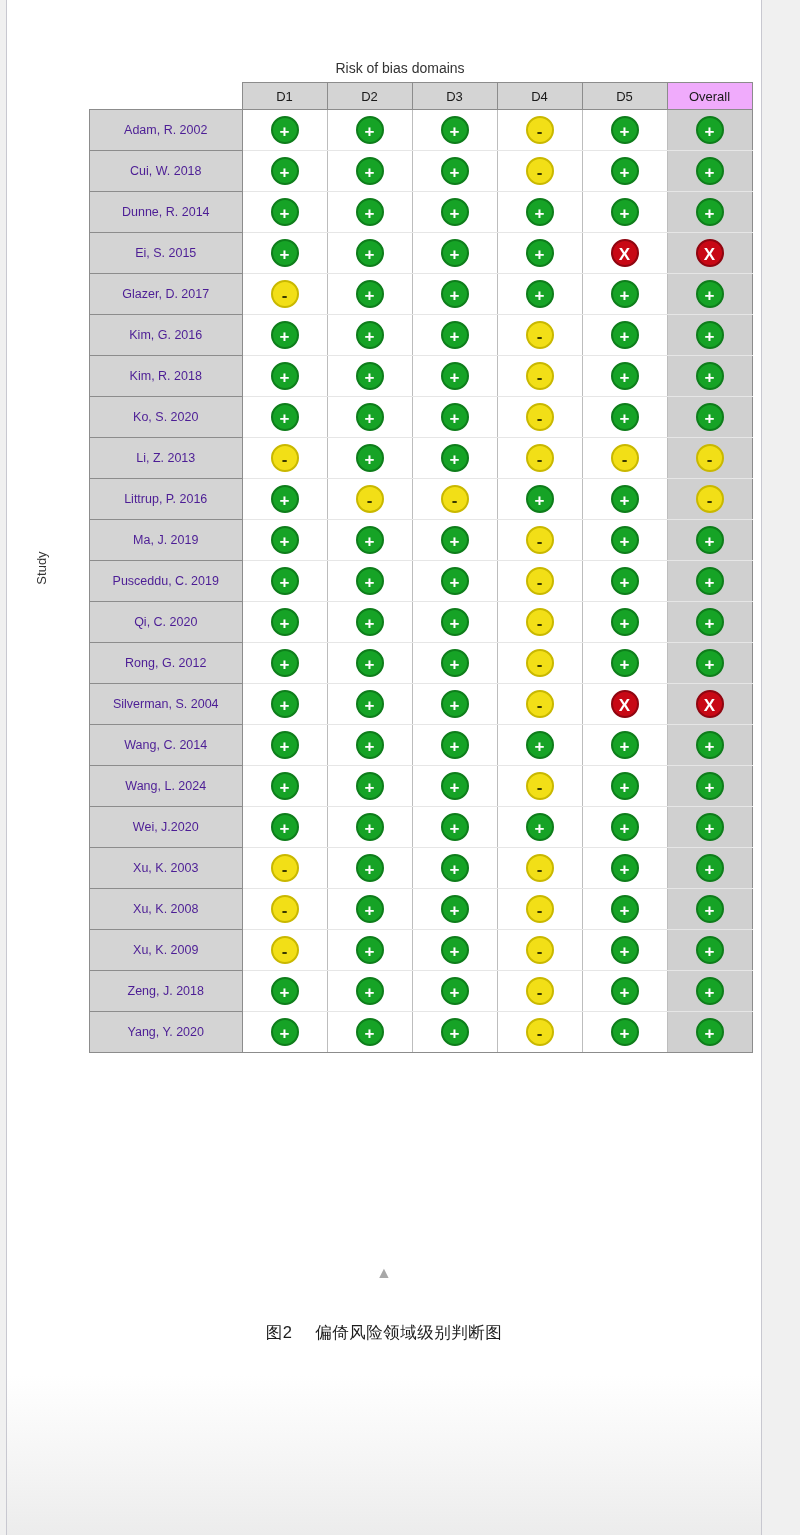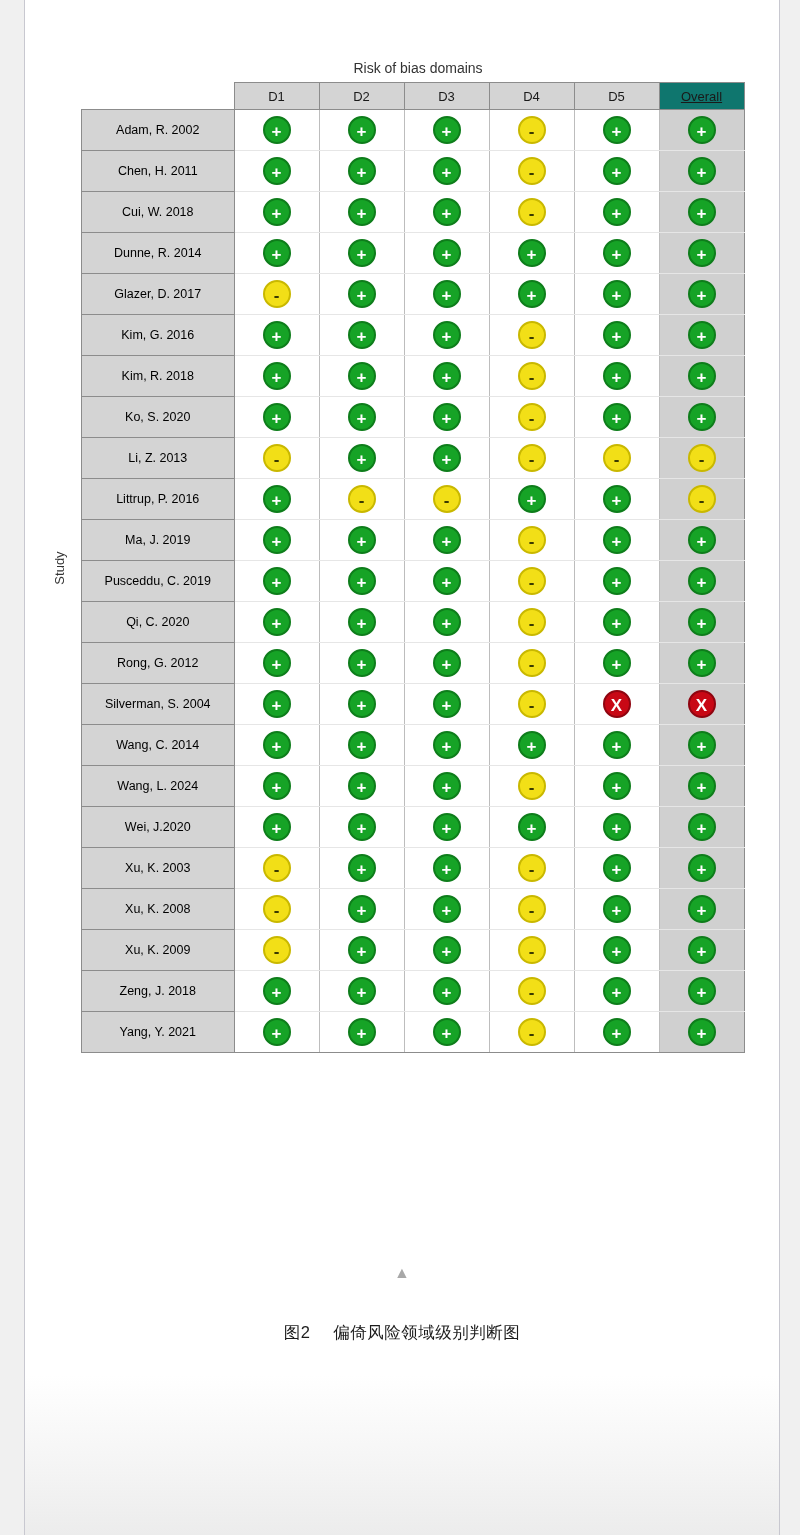--- a/index.html
+++ b/index.html
@@ -9,21 +9,21 @@
   }
   body {
     width: 800px;
     height: 1535px;
     font-family: "Liberation Sans", sans-serif;
     position: relative;
     overflow: hidden;
   }
   .page {
     position: absolute;
-    left: 24px;
+    left: 6px;
     top: 0;
     width: 756px;
     height: 1535px;
     background: #ffffff;
     border-left: 1px solid #c8c8d0;
     border-right: 1px solid #c8c8d0;
     box-sizing: border-box;
   }
   .page-fade {
     position: absolute;
@@ -57,20 +57,21 @@
     transform: translateY(-50%) rotate(-90deg);
     transform-origin: center center;
     font-size: 13px;
     color: #333333;
     white-space: nowrap;
   }
   table.rob {
     border-collapse: collapse;
     table-layout: fixed;
     width: 630px;
+    margin-left: 26px;
   }
   table.rob td, table.rob th {
     padding: 0;
     margin: 0;
   }
   th.hdr {
     height: 26px;
     background: #d4d4d4;
     border: 1px solid #8c8c8c;
     font-size: 13px;
@@ -78,30 +79,29 @@
     color: #1a1a1a;
     text-align: center;
     width: 84px;
   }
   th.hdr-blank {
     background: transparent;
     border: none;
     width: 152px;
   }
   th.hdr-overall {
-    background: #0f766e;
-    text-decoration: underline;
+    background: #f0abfc;
   }
   td.studycell {
     width: 152px;
     height: 40px;
     background: #d4d4d4;
     border: 1px solid #8c8c8c;
     font-size: 12.5px;
-    color: #000000;
+    color: #4c1d95;
     text-align: center;
     vertical-align: middle;
     white-space: nowrap;
     overflow: hidden;
   }
   td.judgecell {
     width: 84px;
     height: 40px;
     background: #ffffff;
     border-left: 1px solid #bdbdbd;
@@ -194,146 +194,146 @@
             <tr class="first">
               <td class="studycell">Adam, R. 2002</td>
               <td class="judgecell"><span class="dot low">+</span></td>
               <td class="judgecell"><span class="dot low">+</span></td>
               <td class="judgecell"><span class="dot low">+</span></td>
               <td class="judgecell"><span class="dot some">-</span></td>
               <td class="judgecell"><span class="dot low">+</span></td>
               <td class="judgecell overall"><span class="dot low">+</span></td>
             </tr>
             <tr>
-              <td class="studycell">Chen, H. 2011</td>
-              <td class="judgecell"><span class="dot low">+</span></td>
-              <td class="judgecell"><span class="dot low">+</span></td>
-              <td class="judgecell"><span class="dot low">+</span></td>
-              <td class="judgecell"><span class="dot some">-</span></td>
-              <td class="judgecell"><span class="dot low">+</span></td>
-              <td class="judgecell overall"><span class="dot low">+</span></td>
-            </tr>
-            <tr>
               <td class="studycell">Cui, W. 2018</td>
               <td class="judgecell"><span class="dot low">+</span></td>
               <td class="judgecell"><span class="dot low">+</span></td>
               <td class="judgecell"><span class="dot low">+</span></td>
               <td class="judgecell"><span class="dot some">-</span></td>
               <td class="judgecell"><span class="dot low">+</span></td>
               <td class="judgecell overall"><span class="dot low">+</span></td>
             </tr>
             <tr>
               <td class="studycell">Dunne, R. 2014</td>
               <td class="judgecell"><span class="dot low">+</span></td>
               <td class="judgecell"><span class="dot low">+</span></td>
               <td class="judgecell"><span class="dot low">+</span></td>
               <td class="judgecell"><span class="dot low">+</span></td>
               <td class="judgecell"><span class="dot low">+</span></td>
               <td class="judgecell overall"><span class="dot low">+</span></td>
             </tr>
             <tr>
-              <td class="studycell">Glazer, D. 2017</td>
-              <td class="judgecell"><span class="dot some">-</span></td>
-              <td class="judgecell"><span class="dot low">+</span></td>
-              <td class="judgecell"><span class="dot low">+</span></td>
-              <td class="judgecell"><span class="dot low">+</span></td>
-              <td class="judgecell"><span class="dot low">+</span></td>
-              <td class="judgecell overall"><span class="dot low">+</span></td>
-            </tr>
-            <tr>
-              <td class="studycell">Kim, G. 2016</td>
-              <td class="judgecell"><span class="dot low">+</span></td>
-              <td class="judgecell"><span class="dot low">+</span></td>
-              <td class="judgecell"><span class="dot low">+</span></td>
-              <td class="judgecell"><span class="dot some">-</span></td>
-              <td class="judgecell"><span class="dot low">+</span></td>
-              <td class="judgecell overall"><span class="dot low">+</span></td>
-            </tr>
-            <tr>
-              <td class="studycell">Kim, R. 2018</td>
-              <td class="judgecell"><span class="dot low">+</span></td>
-              <td class="judgecell"><span class="dot low">+</span></td>
-              <td class="judgecell"><span class="dot low">+</span></td>
-              <td class="judgecell"><span class="dot some">-</span></td>
-              <td class="judgecell"><span class="dot low">+</span></td>
-              <td class="judgecell overall"><span class="dot low">+</span></td>
-            </tr>
-            <tr>
-              <td class="studycell">Ko, S. 2020</td>
-              <td class="judgecell"><span class="dot low">+</span></td>
-              <td class="judgecell"><span class="dot low">+</span></td>
-              <td class="judgecell"><span class="dot low">+</span></td>
-              <td class="judgecell"><span class="dot some">-</span></td>
-              <td class="judgecell"><span class="dot low">+</span></td>
-              <td class="judgecell overall"><span class="dot low">+</span></td>
-            </tr>
-            <tr>
-              <td class="studycell">Li, Z. 2013</td>
-              <td class="judgecell"><span class="dot some">-</span></td>
-              <td class="judgecell"><span class="dot low">+</span></td>
-              <td class="judgecell"><span class="dot low">+</span></td>
-              <td class="judgecell"><span class="dot some">-</span></td>
-              <td class="judgecell"><span class="dot some">-</span></td>
-              <td class="judgecell overall"><span class="dot some">-</span></td>
-            </tr>
-            <tr>
-              <td class="studycell">Littrup, P. 2016</td>
-              <td class="judgecell"><span class="dot low">+</span></td>
-              <td class="judgecell"><span class="dot some">-</span></td>
-              <td class="judgecell"><span class="dot some">-</span></td>
-              <td class="judgecell"><span class="dot low">+</span></td>
-              <td class="judgecell"><span class="dot low">+</span></td>
-              <td class="judgecell overall"><span class="dot some">-</span></td>
-            </tr>
-            <tr>
-              <td class="studycell">Ma, J. 2019</td>
-              <td class="judgecell"><span class="dot low">+</span></td>
-              <td class="judgecell"><span class="dot low">+</span></td>
-              <td class="judgecell"><span class="dot low">+</span></td>
-              <td class="judgecell"><span class="dot some">-</span></td>
-              <td class="judgecell"><span class="dot low">+</span></td>
-              <td class="judgecell overall"><span class="dot low">+</span></td>
-            </tr>
-            <tr>
-              <td class="studycell">Pusceddu, C. 2019</td>
-              <td class="judgecell"><span class="dot low">+</span></td>
-              <td class="judgecell"><span class="dot low">+</span></td>
-              <td class="judgecell"><span class="dot low">+</span></td>
-              <td class="judgecell"><span class="dot some">-</span></td>
-              <td class="judgecell"><span class="dot low">+</span></td>
-              <td class="judgecell overall"><span class="dot low">+</span></td>
-            </tr>
-            <tr>
-              <td class="studycell">Qi, C. 2020</td>
-              <td class="judgecell"><span class="dot low">+</span></td>
-              <td class="judgecell"><span class="dot low">+</span></td>
-              <td class="judgecell"><span class="dot low">+</span></td>
-              <td class="judgecell"><span class="dot some">-</span></td>
-              <td class="judgecell"><span class="dot low">+</span></td>
-              <td class="judgecell overall"><span class="dot low">+</span></td>
-            </tr>
-            <tr>
-              <td class="studycell">Rong, G. 2012</td>
-              <td class="judgecell"><span class="dot low">+</span></td>
-              <td class="judgecell"><span class="dot low">+</span></td>
-              <td class="judgecell"><span class="dot low">+</span></td>
-              <td class="judgecell"><span class="dot some">-</span></td>
-              <td class="judgecell"><span class="dot low">+</span></td>
-              <td class="judgecell overall"><span class="dot low">+</span></td>
-            </tr>
-            <tr>
-              <td class="studycell">Silverman, S. 2004</td>
-              <td class="judgecell"><span class="dot low">+</span></td>
-              <td class="judgecell"><span class="dot low">+</span></td>
-              <td class="judgecell"><span class="dot low">+</span></td>
-              <td class="judgecell"><span class="dot some">-</span></td>
+              <td class="studycell">Ei, S. 2015</td>
+              <td class="judgecell"><span class="dot low">+</span></td>
+              <td class="judgecell"><span class="dot low">+</span></td>
+              <td class="judgecell"><span class="dot low">+</span></td>
+              <td class="judgecell"><span class="dot low">+</span></td>
               <td class="judgecell"><span class="dot high">X</span></td>
               <td class="judgecell overall"><span class="dot high">X</span></td>
             </tr>
             <tr>
+              <td class="studycell">Glazer, D. 2017</td>
+              <td class="judgecell"><span class="dot some">-</span></td>
+              <td class="judgecell"><span class="dot low">+</span></td>
+              <td class="judgecell"><span class="dot low">+</span></td>
+              <td class="judgecell"><span class="dot low">+</span></td>
+              <td class="judgecell"><span class="dot low">+</span></td>
+              <td class="judgecell overall"><span class="dot low">+</span></td>
+            </tr>
+            <tr>
+              <td class="studycell">Kim, G. 2016</td>
+              <td class="judgecell"><span class="dot low">+</span></td>
+              <td class="judgecell"><span class="dot low">+</span></td>
+              <td class="judgecell"><span class="dot low">+</span></td>
+              <td class="judgecell"><span class="dot some">-</span></td>
+              <td class="judgecell"><span class="dot low">+</span></td>
+              <td class="judgecell overall"><span class="dot low">+</span></td>
+            </tr>
+            <tr>
+              <td class="studycell">Kim, R. 2018</td>
+              <td class="judgecell"><span class="dot low">+</span></td>
+              <td class="judgecell"><span class="dot low">+</span></td>
+              <td class="judgecell"><span class="dot low">+</span></td>
+              <td class="judgecell"><span class="dot some">-</span></td>
+              <td class="judgecell"><span class="dot low">+</span></td>
+              <td class="judgecell overall"><span class="dot low">+</span></td>
+            </tr>
+            <tr>
+              <td class="studycell">Ko, S. 2020</td>
+              <td class="judgecell"><span class="dot low">+</span></td>
+              <td class="judgecell"><span class="dot low">+</span></td>
+              <td class="judgecell"><span class="dot low">+</span></td>
+              <td class="judgecell"><span class="dot some">-</span></td>
+              <td class="judgecell"><span class="dot low">+</span></td>
+              <td class="judgecell overall"><span class="dot low">+</span></td>
+            </tr>
+            <tr>
+              <td class="studycell">Li, Z. 2013</td>
+              <td class="judgecell"><span class="dot some">-</span></td>
+              <td class="judgecell"><span class="dot low">+</span></td>
+              <td class="judgecell"><span class="dot low">+</span></td>
+              <td class="judgecell"><span class="dot some">-</span></td>
+              <td class="judgecell"><span class="dot some">-</span></td>
+              <td class="judgecell overall"><span class="dot some">-</span></td>
+            </tr>
+            <tr>
+              <td class="studycell">Littrup, P. 2016</td>
+              <td class="judgecell"><span class="dot low">+</span></td>
+              <td class="judgecell"><span class="dot some">-</span></td>
+              <td class="judgecell"><span class="dot some">-</span></td>
+              <td class="judgecell"><span class="dot low">+</span></td>
+              <td class="judgecell"><span class="dot low">+</span></td>
+              <td class="judgecell overall"><span class="dot some">-</span></td>
+            </tr>
+            <tr>
+              <td class="studycell">Ma, J. 2019</td>
+              <td class="judgecell"><span class="dot low">+</span></td>
+              <td class="judgecell"><span class="dot low">+</span></td>
+              <td class="judgecell"><span class="dot low">+</span></td>
+              <td class="judgecell"><span class="dot some">-</span></td>
+              <td class="judgecell"><span class="dot low">+</span></td>
+              <td class="judgecell overall"><span class="dot low">+</span></td>
+            </tr>
+            <tr>
+              <td class="studycell">Pusceddu, C. 2019</td>
+              <td class="judgecell"><span class="dot low">+</span></td>
+              <td class="judgecell"><span class="dot low">+</span></td>
+              <td class="judgecell"><span class="dot low">+</span></td>
+              <td class="judgecell"><span class="dot some">-</span></td>
+              <td class="judgecell"><span class="dot low">+</span></td>
+              <td class="judgecell overall"><span class="dot low">+</span></td>
+            </tr>
+            <tr>
+              <td class="studycell">Qi, C. 2020</td>
+              <td class="judgecell"><span class="dot low">+</span></td>
+              <td class="judgecell"><span class="dot low">+</span></td>
+              <td class="judgecell"><span class="dot low">+</span></td>
+              <td class="judgecell"><span class="dot some">-</span></td>
+              <td class="judgecell"><span class="dot low">+</span></td>
+              <td class="judgecell overall"><span class="dot low">+</span></td>
+            </tr>
+            <tr>
+              <td class="studycell">Rong, G. 2012</td>
+              <td class="judgecell"><span class="dot low">+</span></td>
+              <td class="judgecell"><span class="dot low">+</span></td>
+              <td class="judgecell"><span class="dot low">+</span></td>
+              <td class="judgecell"><span class="dot some">-</span></td>
+              <td class="judgecell"><span class="dot low">+</span></td>
+              <td class="judgecell overall"><span class="dot low">+</span></td>
+            </tr>
+            <tr>
+              <td class="studycell">Silverman, S. 2004</td>
+              <td class="judgecell"><span class="dot low">+</span></td>
+              <td class="judgecell"><span class="dot low">+</span></td>
+              <td class="judgecell"><span class="dot low">+</span></td>
+              <td class="judgecell"><span class="dot some">-</span></td>
+              <td class="judgecell"><span class="dot high">X</span></td>
+              <td class="judgecell overall"><span class="dot high">X</span></td>
+            </tr>
+            <tr>
               <td class="studycell">Wang, C. 2014</td>
               <td class="judgecell"><span class="dot low">+</span></td>
               <td class="judgecell"><span class="dot low">+</span></td>
               <td class="judgecell"><span class="dot low">+</span></td>
               <td class="judgecell"><span class="dot low">+</span></td>
               <td class="judgecell"><span class="dot low">+</span></td>
               <td class="judgecell overall"><span class="dot low">+</span></td>
             </tr>
             <tr>
               <td class="studycell">Wang, L. 2024</td>
@@ -383,21 +383,21 @@
             <tr>
               <td class="studycell">Zeng, J. 2018</td>
               <td class="judgecell"><span class="dot low">+</span></td>
               <td class="judgecell"><span class="dot low">+</span></td>
               <td class="judgecell"><span class="dot low">+</span></td>
               <td class="judgecell"><span class="dot some">-</span></td>
               <td class="judgecell"><span class="dot low">+</span></td>
               <td class="judgecell overall"><span class="dot low">+</span></td>
             </tr>
             <tr class="last">
-              <td class="studycell">Yang, Y. 2021</td>
+              <td class="studycell">Yang, Y. 2020</td>
               <td class="judgecell"><span class="dot low">+</span></td>
               <td class="judgecell"><span class="dot low">+</span></td>
               <td class="judgecell"><span class="dot low">+</span></td>
               <td class="judgecell"><span class="dot some">-</span></td>
               <td class="judgecell"><span class="dot low">+</span></td>
               <td class="judgecell overall"><span class="dot low">+</span></td>
             </tr>
           </tbody>
       </table>
     </div>

